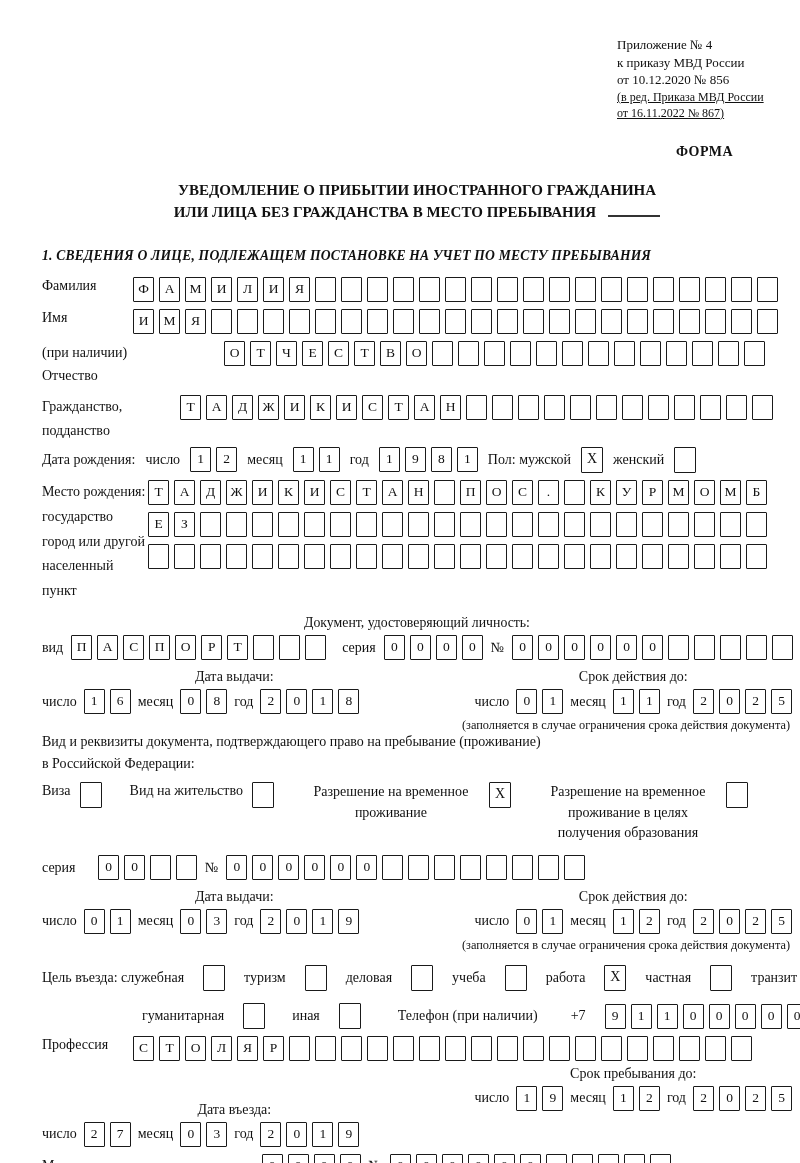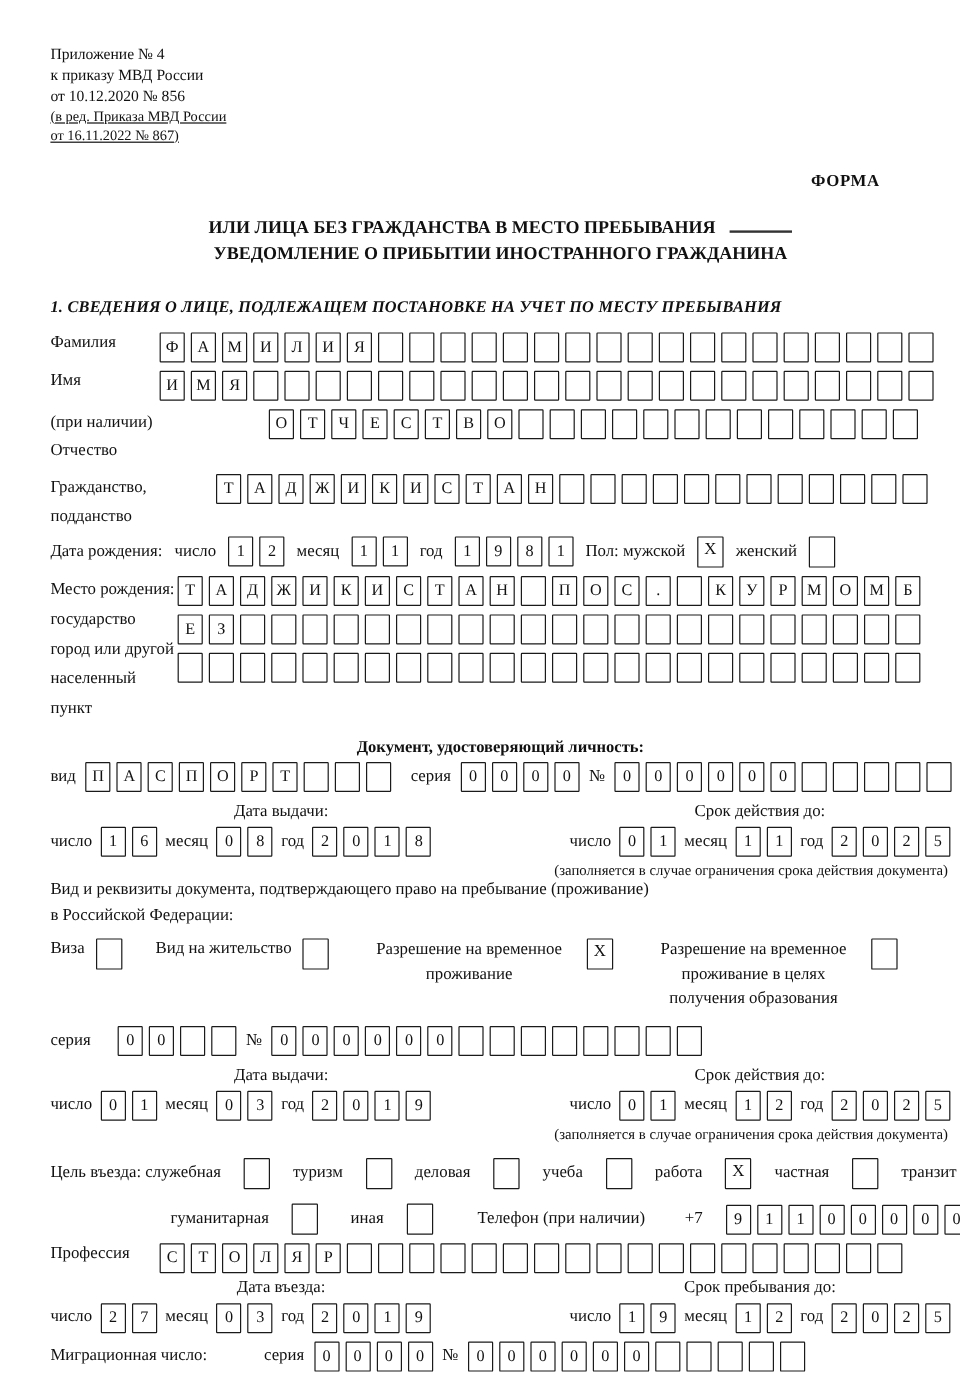--- a/index.html
+++ b/index.html
@@ -3,21 +3,21 @@
 <meta charset="utf-8">
 <style>
   html,body{margin:0;padding:0;background:#fff;}
   body{
     width:800px;height:1163px;
     font-family:"Liberation Serif","DejaVu Serif",serif;
     color:#111;font-size:14px;line-height:1.25;
     box-sizing:border-box;padding:36px 8px 10px 42px;
     overflow:hidden;
   }
-  .hdr{font-size:13px;line-height:1.35;}
+  .hdr{margin-left:575px;font-size:13px;line-height:1.35;}
   .hdr .small{font-size:12px;text-decoration:underline;}
   .forma{margin-left:575px;text-align:center;font-weight:bold;margin-top:22px;font-size:14px;letter-spacing:.5px;}
   .title{margin-top:18px;text-align:center;font-weight:bold;font-size:15px;line-height:1.5;}
   .blank-line{display:inline-block;width:52px;border-bottom:2px solid #333;height:12px;margin-left:12px;}
   .section{margin-top:24px;font-weight:bold;font-size:13.6px;letter-spacing:.2px;font-style:italic;}
   .row{display:flex;align-items:flex-start;margin-top:7px;}
   .lbl{flex:0 0 auto;}
   .lw91{width:91px;}
   .lw138{width:138px;line-height:1.7;}
   .lw182{width:182px;line-height:1.7;}
@@ -25,21 +25,21 @@
   .boxes{display:flex;flex-wrap:nowrap;gap:5px;}
   .box{
     flex:0 0 auto;display:inline-block;box-sizing:border-box;
     width:21px;height:25px;border:1.6px solid #1a1a1a;border-radius:1px;
     text-align:center;line-height:22px;font-size:13.5px;background:#fff;
   }
   .box.check{width:22px;height:26px;font-size:14px;}
   .vstack{display:flex;flex-direction:column;gap:7px;}
   .inline{display:flex;align-items:center;gap:8px;flex-wrap:nowrap;}
   .gap16{gap:10px;}
-  .dochdr{text-align:center;font-weight:bold;margin-top:10px;font-size:13.8px;}
+  .dochdr{text-align:center;font-weight:normal;margin-top:10px;font-size:13.8px;}
   .dates{display:flex;margin-top:8px;gap:48px;}
   .date-col{display:flex;flex-direction:column;}
   .dc-head{text-align:center;margin-bottom:3px;}
   .dc-line{display:flex;align-items:center;gap:7px;}
   .note{font-size:12.3px;text-align:right;margin-top:4px;margin-right:2px;}
   .cbrow{display:flex;align-items:flex-start;margin-top:10px;gap:28px;}
   .cb-item{display:flex;align-items:flex-start;gap:9px;}
   .cb-lbl-wrap{max-width:178px;text-align:center;line-height:1.45;}
   .purpose{display:flex;align-items:center;gap:19px;margin-top:12px;flex-wrap:nowrap;}
   .purpose .t{white-space:nowrap;}
@@ -57,22 +57,22 @@
     <div>Приложение № 4</div>
     <div>к приказу МВД России</div>
     <div>от 10.12.2020 № 856</div>
     <div class="small">(в ред. Приказа МВД России</div>
     <div class="small">от 16.11.2022 № 867)</div>
   </div>
 
   <div class="forma">ФОРМА</div>
 
   <div class="title">
+    <div>УВЕДОМЛЕНИЕ О ПРИБЫТИИ ИНОСТРАННОГО ГРАЖДАНИНА</div>
     <div><span>ИЛИ ЛИЦА БЕЗ ГРАЖДАНСТВА В МЕСТО ПРЕБЫВАНИЯ</span><span class="blank-line"></span></div>
-    <div>УВЕДОМЛЕНИЕ О ПРИБЫТИИ ИНОСТРАННОГО ГРАЖДАНИНА</div>
   </div>
 
   <div class="section">1. СВЕДЕНИЯ О ЛИЦЕ, ПОДЛЕЖАЩЕМ ПОСТАНОВКЕ НА УЧЕТ ПО МЕСТУ ПРЕБЫВАНИЯ</div>
 
   <div class="row mt12">
     <div class="lbl lw91">Фамилия</div>
     <div class="boxes">
         <span class="box">Ф</span>
         <span class="box">А</span>
         <span class="box">М</span>
@@ -554,21 +554,21 @@
         <span class="box"></span>
         <span class="box"></span>
         <span class="box"></span>
         <span class="box"></span>
         <span class="box"></span>
         <span class="box"></span>
       </div>
   </div>
 
   <div class="dates mt4">
-    <div class="date-col" style="width:400px;">
+    <div class="date-col" style="width:400px;margin-top:36px;">
       <div class="dc-head">Дата въезда:</div>
       <div class="dc-line">
         <span>число</span>
         <span class="boxes">
             <span class="box">2</span>
             <span class="box">7</span>
           </span>
         <span>месяц</span>
         <span class="boxes">
             <span class="box">0</span>

